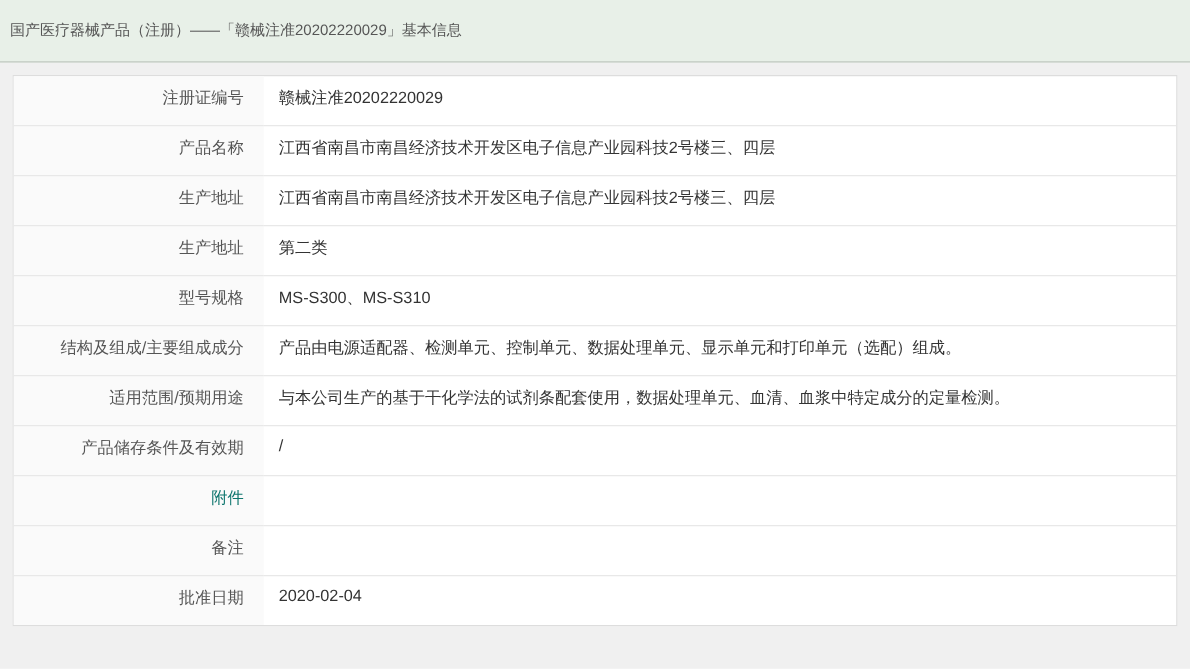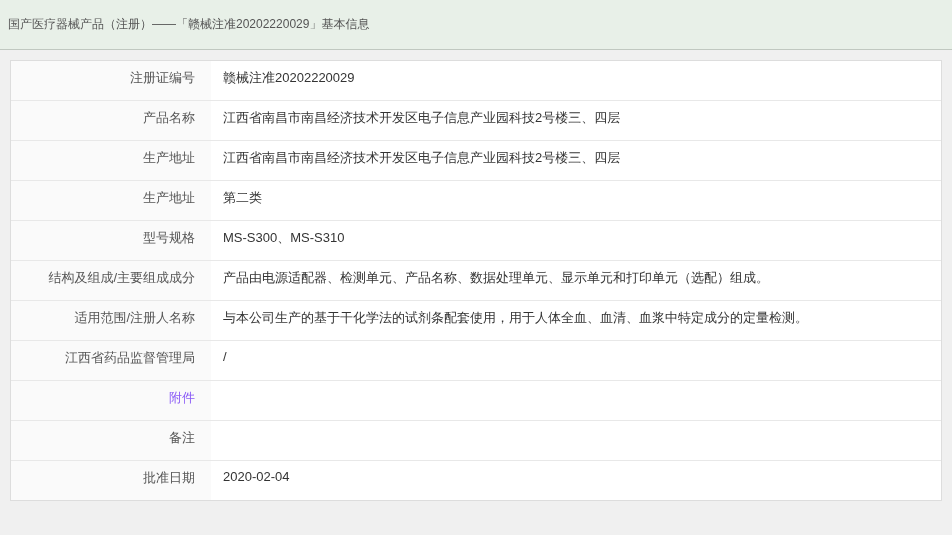--- a/index.html
+++ b/index.html
@@ -54,21 +54,21 @@
       font-size: 13px;
     }
     .info-table td.value {
       padding: 8px 12px;
       color: #333;
       vertical-align: top;
       font-size: 13px;
       margin-top: 39px;
     }
     .info-table td.label.required {
-      color: #8b5cf6;
+      color: #0f766e;
     }
   </style>
 </head>
 <body>
 
 <div class="title-bar">
   <span>国产医疗器械产品（注册）——「赣械注准20202220029」基本信息</span>
 </div>
 
 <div class="main-container">
@@ -89,28 +89,28 @@
         <tr>
           <td class="label">生产地址</td>
           <td class="value">第二类</td>
         </tr>
         <tr>
           <td class="label">型号规格</td>
           <td class="value">MS-S300、MS-S310</td>
         </tr>
         <tr>
           <td class="label">结构及组成/主要组成成分</td>
-          <td class="value">产品由电源适配器、检测单元、产品名称、数据处理单元、显示单元和打印单元（选配）组成。</td>
+          <td class="value">产品由电源适配器、检测单元、控制单元、数据处理单元、显示单元和打印单元（选配）组成。</td>
         </tr>
         <tr>
-          <td class="label">适用范围/注册人名称</td>
-          <td class="value">与本公司生产的基于干化学法的试剂条配套使用，用于人体全血、血清、血浆中特定成分的定量检测。</td>
+          <td class="label">适用范围/预期用途</td>
+          <td class="value">与本公司生产的基于干化学法的试剂条配套使用，数据处理单元、血清、血浆中特定成分的定量检测。</td>
         </tr>
         <tr>
-          <td class="label">江西省药品监督管理局</td>
+          <td class="label">产品储存条件及有效期</td>
           <td class="value">/</td>
         </tr>
         <tr>
           <td class="label required">附件</td>
           <td class="value"></td>
         </tr>
         <tr>
           <td class="label">备注</td>
           <td class="value"></td>
         </tr>

